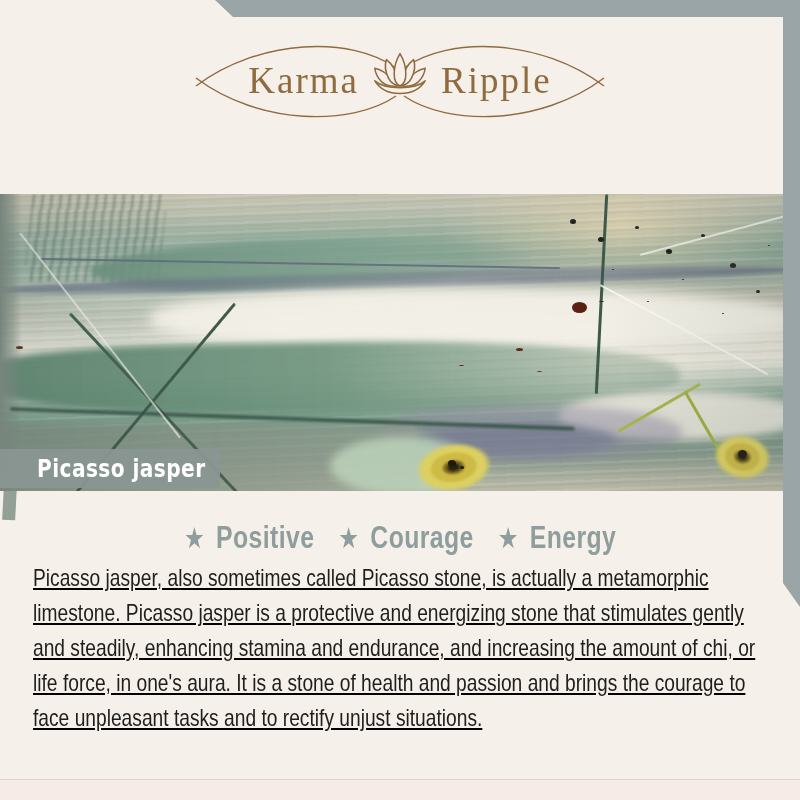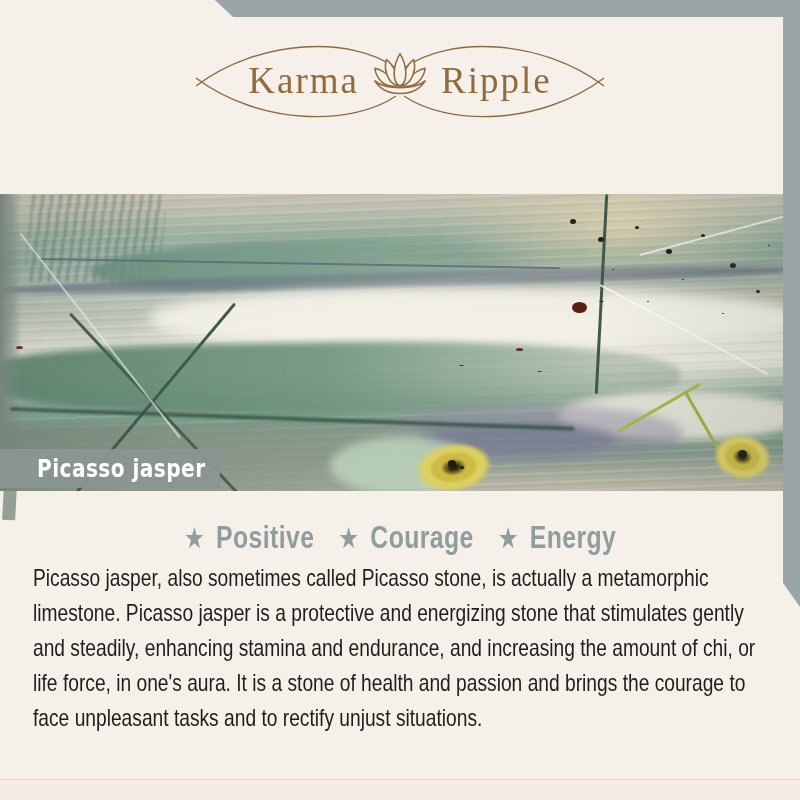--- a/index.html
+++ b/index.html
@@ -171,21 +171,21 @@
     display:flex;align-items:center;justify-content:center;
   }
   .keywords-inner{
     display:inline-flex;align-items:center;gap:30px;transform:scaleX(.8);white-space:nowrap;
   }
   .kw-pair{display:inline-flex;align-items:center;gap:14px;}
   .kw-star{font-size:29px;color:#8f9e9d;line-height:1;}
   .kw-word{font-size:31px;font-weight:bold;color:#8f9e9d;letter-spacing:.5px;}
 
   
-  .desc{position:absolute;left:33px;top:560px;width:740px;z-index:4;}
+  .desc{position:absolute;left:33px;top:560px;width:740px;z-index:4;text-decoration:underline;}
   .desc-inner{
     width:922px;transform:scaleX(.8);transform-origin:left top;
     font-size:24px;line-height:35px;color:#1e1e1c;font-weight:500;
   }
 
   
   .bottom-strip{
     position:absolute;left:0;top:779px;width:800px;height:21px;z-index:3;
     background:#f7ebe7;border-top:1px solid rgba(180,160,150,.35);
   }

